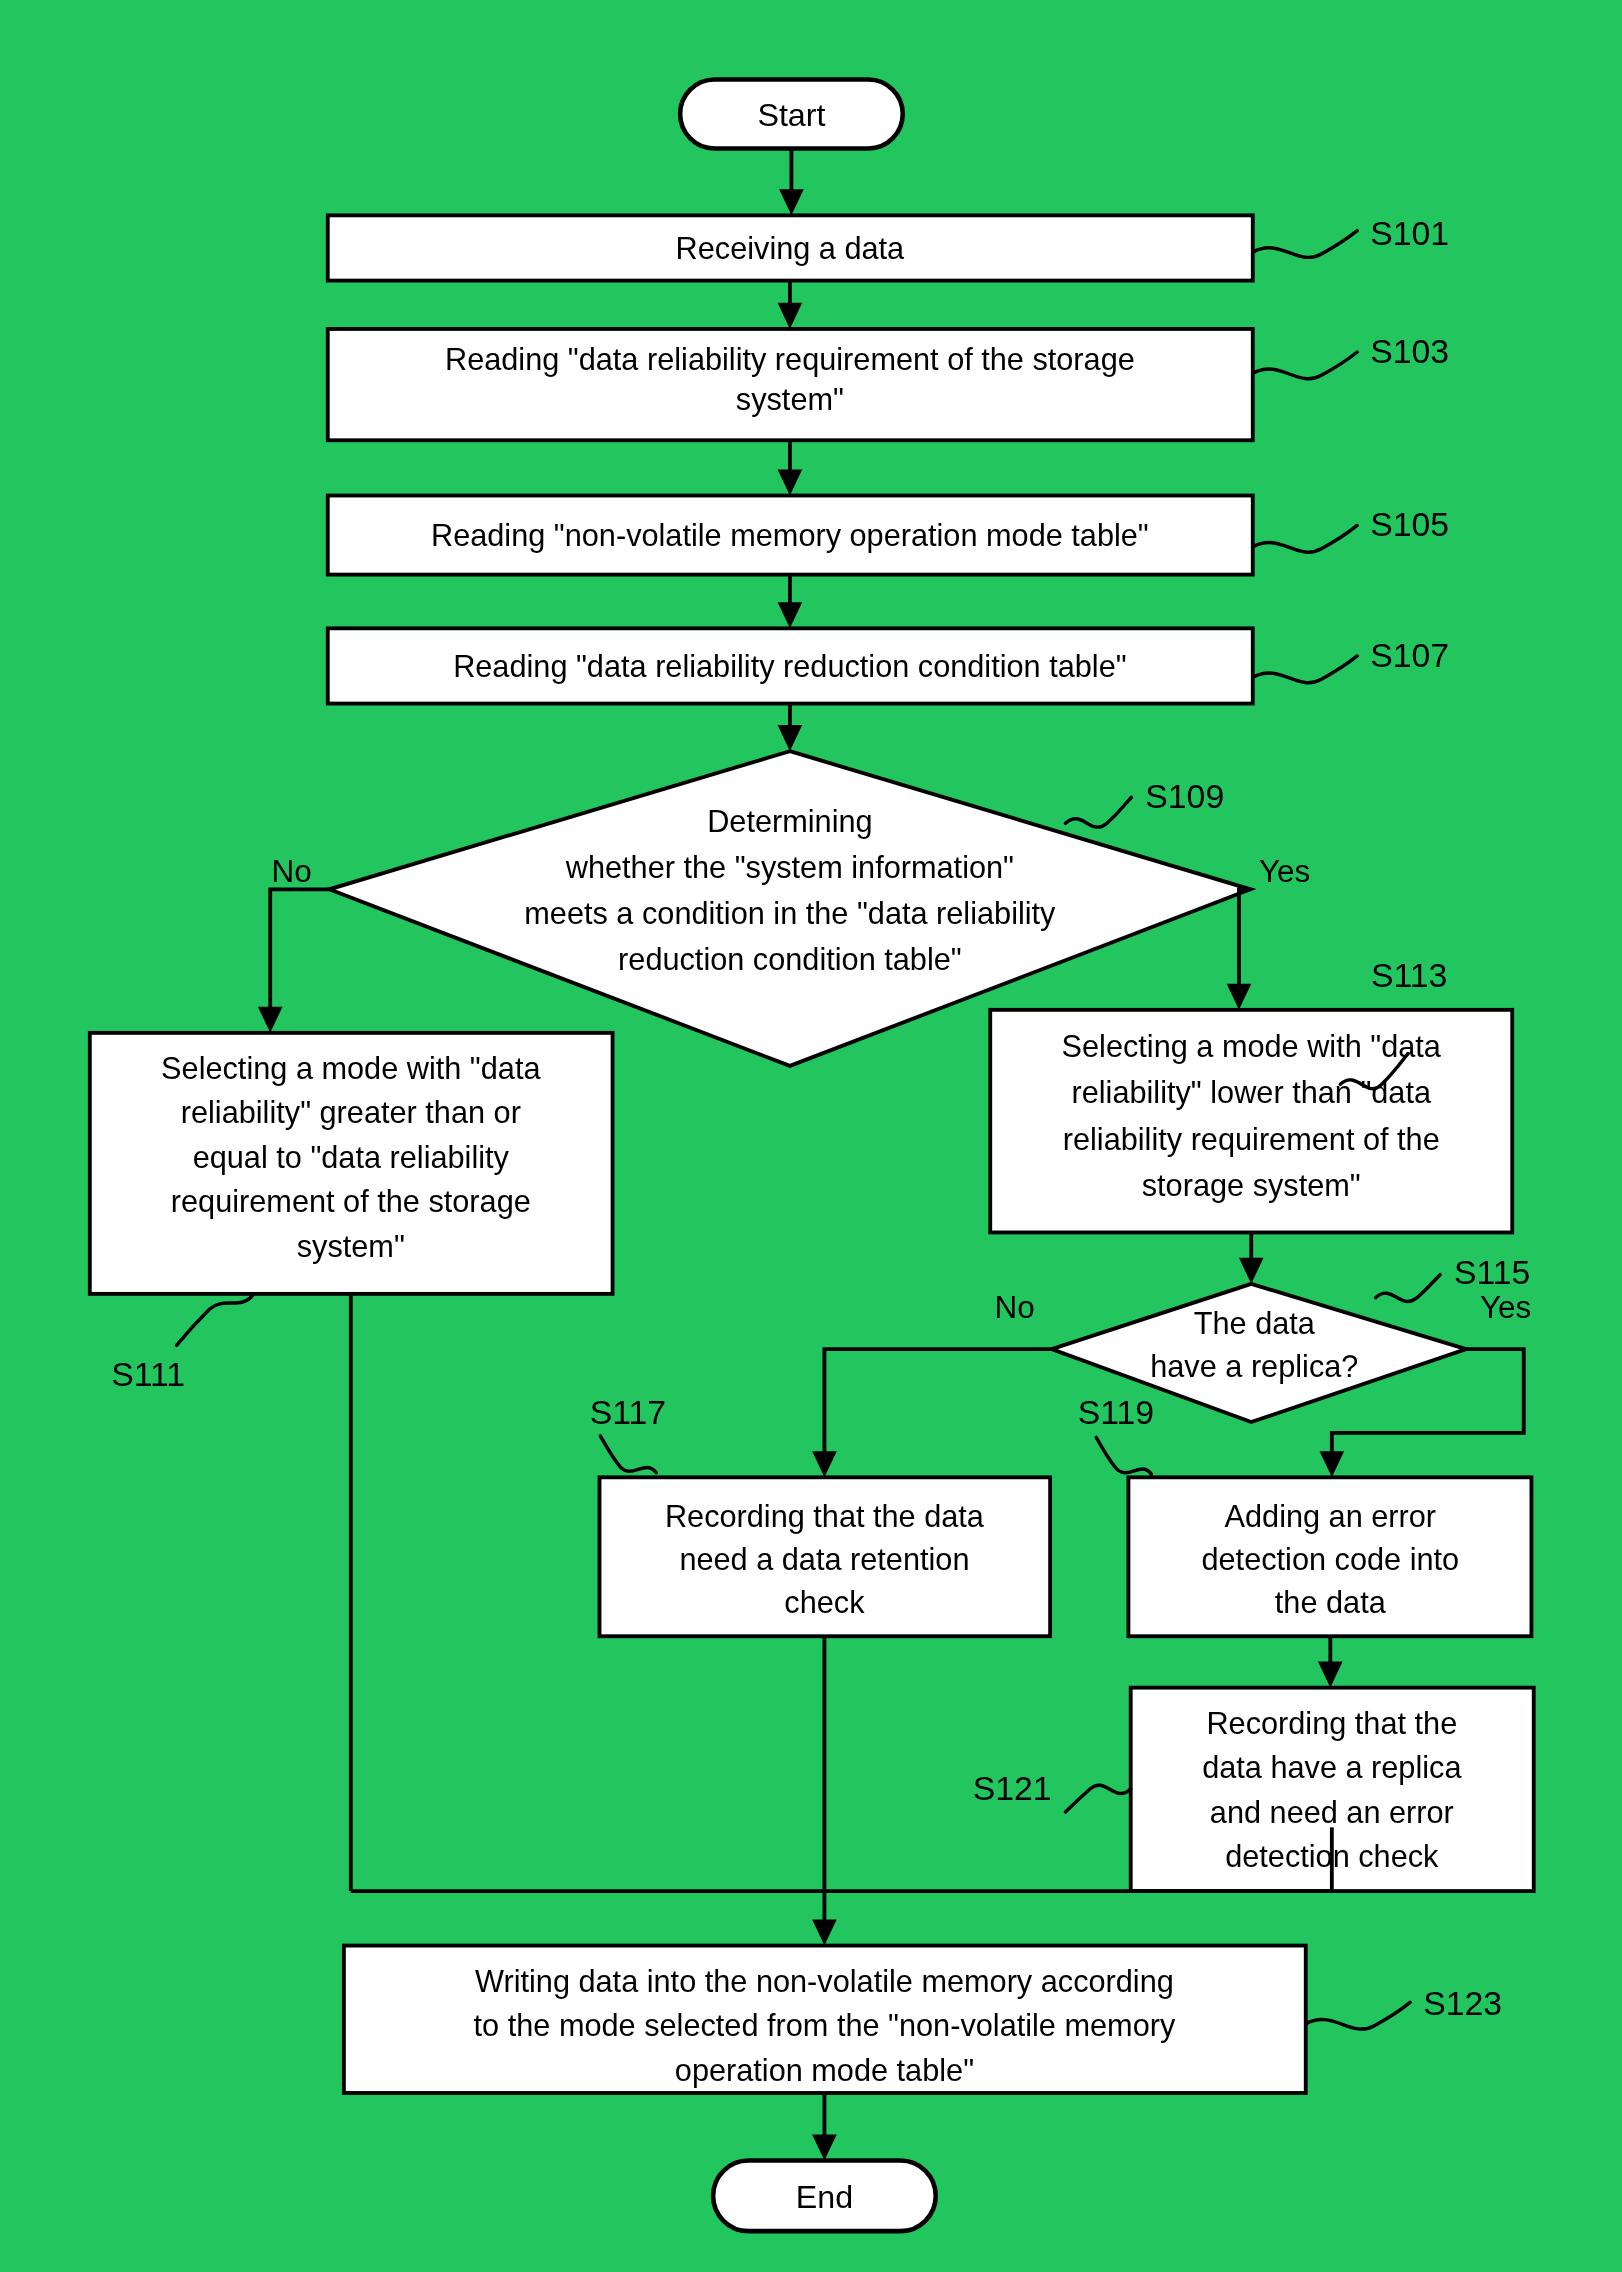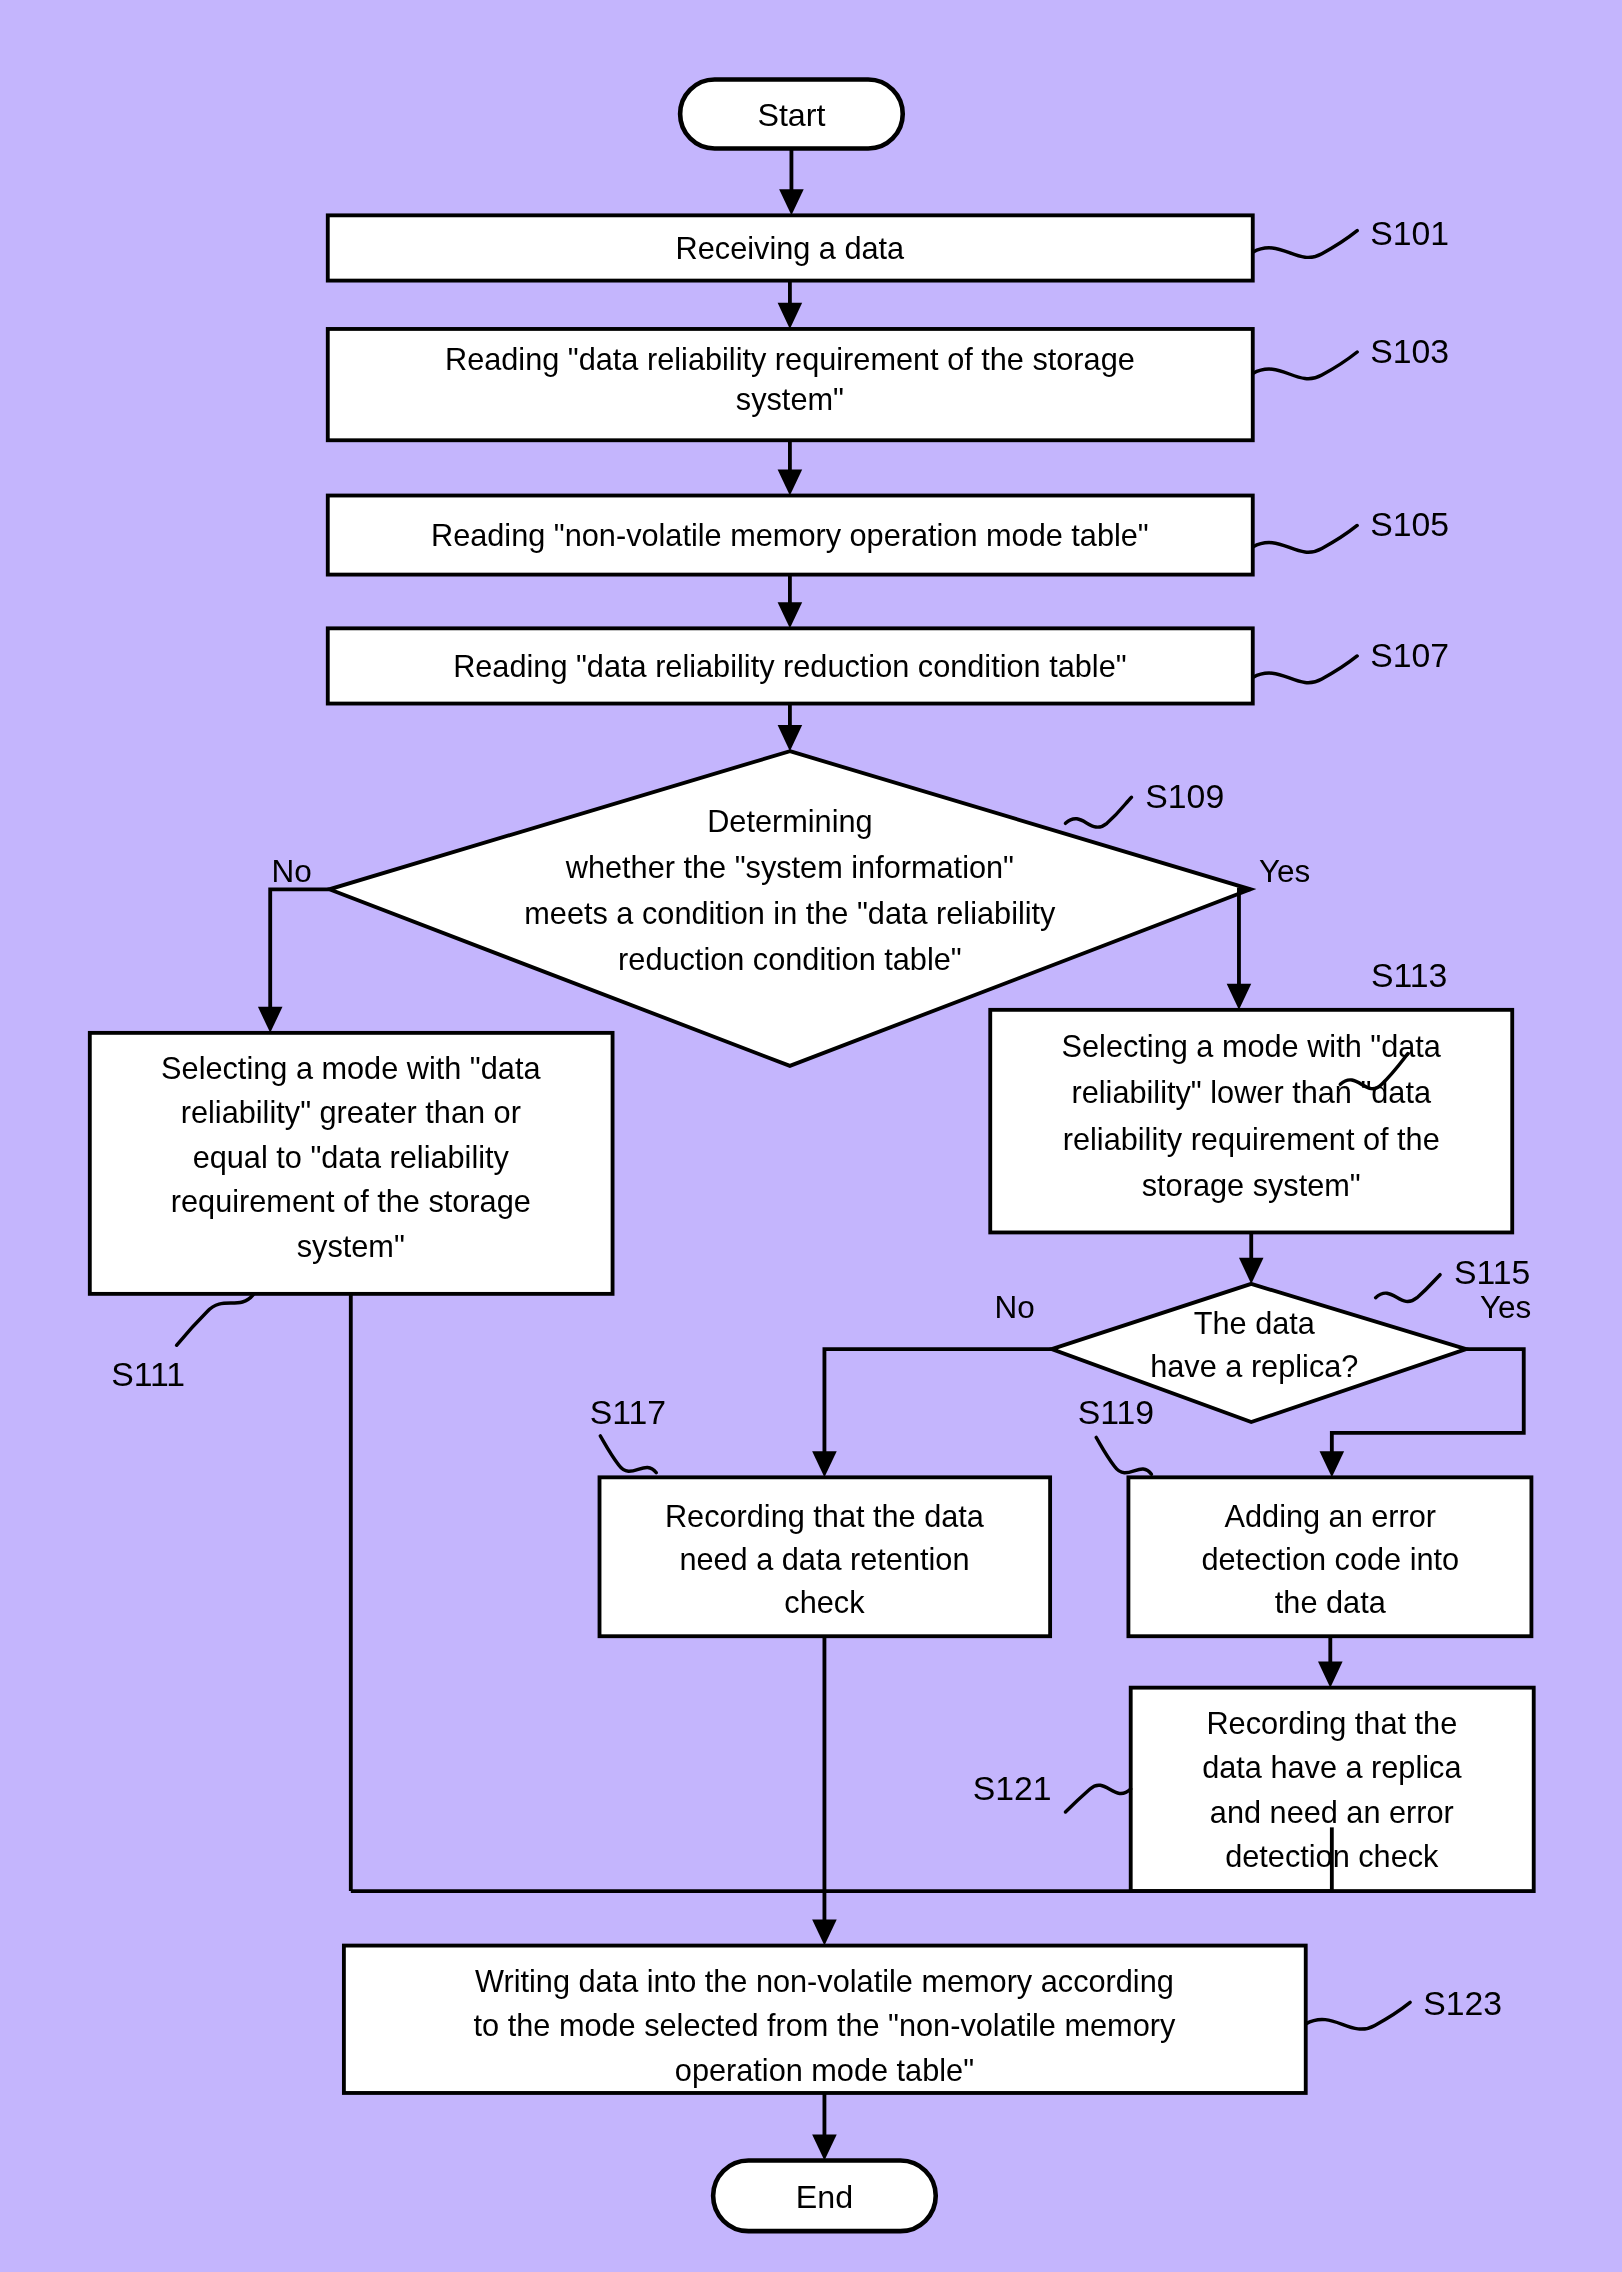--- a/index.html
+++ b/index.html
@@ -7,21 +7,21 @@
     padding: 0;
     background: #ffffff;
   }
   body {
     font-family: "Liberation Sans", sans-serif;
   }
   #flowchart-root {
     position: relative;
     width: 1622px;
     height: 2273px;
-    background: #c4b5fd;
+    background: #22c55e;
     overflow: hidden;
   }
   svg.fc {
     display: block;
     width: 1622px;
     height: 2273px;
   }
   .shape {
     fill: #ffffff;
     stroke: #000000;

